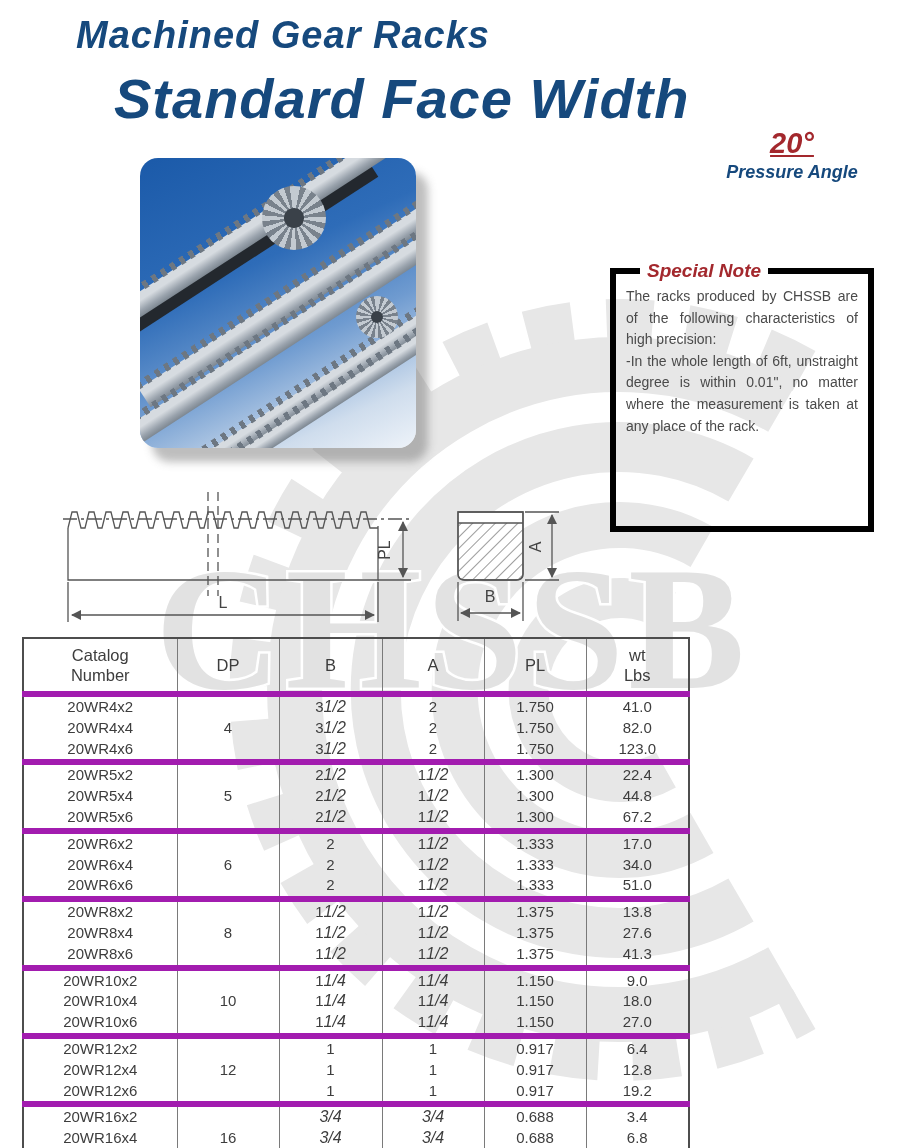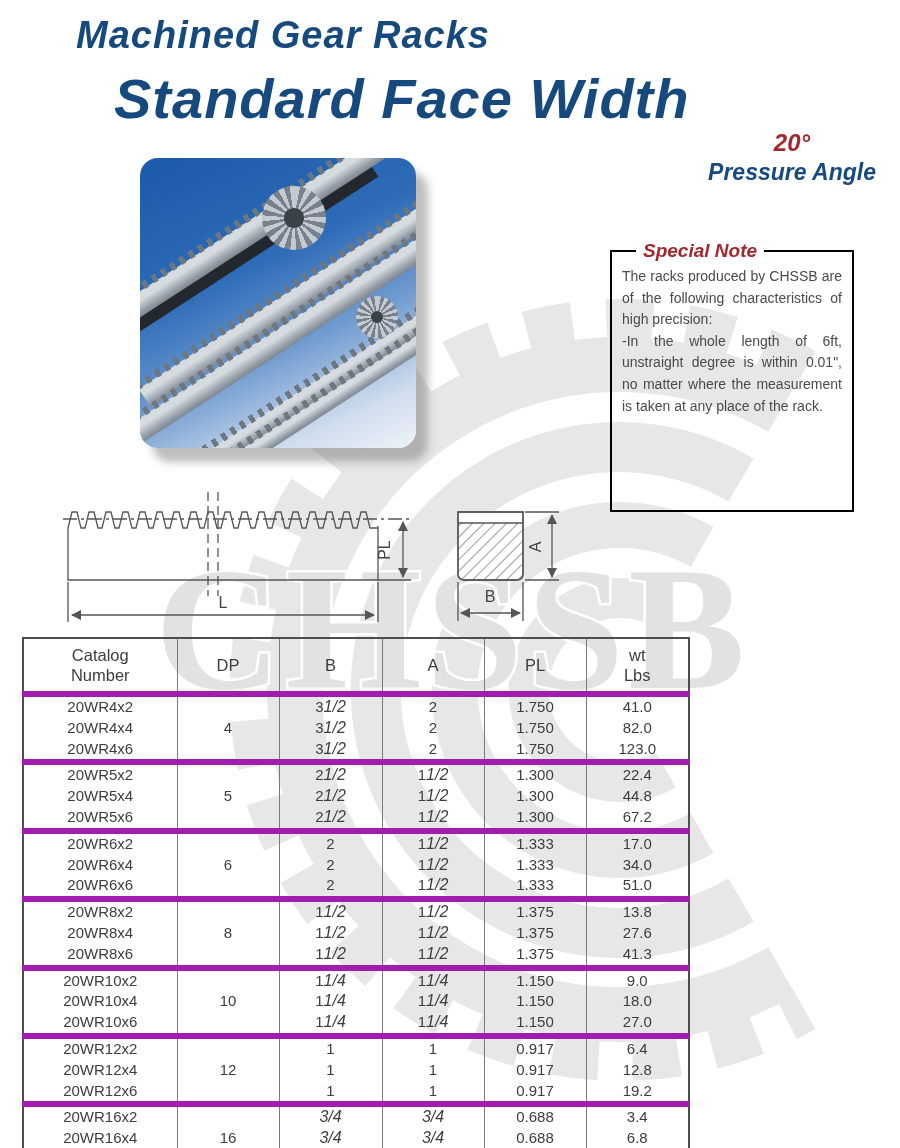--- a/index.html
+++ b/index.html
@@ -8,40 +8,40 @@
        font-family:"Liberation Sans",sans-serif;}
   .wm{position:absolute;left:0;top:0;z-index:0;pointer-events:none;}
   .content{position:absolute;left:0;top:0;width:900px;height:1148px;z-index:1;}
 
   
   .title-block{position:absolute;left:72px;top:0px;color:var(--navy);font-style:italic;font-weight:bold;}
   .title-main{margin:4px;font-size:38px;line-height:62px;letter-spacing:1px;}
   .title-sub{margin:8px 0 0 42px;font-size:56px;line-height:50px;letter-spacing:1px;}
   .pressure{position:absolute;left:698px;top:127px;width:188px;text-align:center;
             font-style:italic;font-weight:bold;}
-  .pa-value{font-size:24px;line-height:32px;color:var(--red);}
-  .pa-label{font-size:23px;line-height:27px;color:var(--navy);}
+  .pa-value{font-size:29px;line-height:32px;color:var(--red);text-decoration:underline;}
+  .pa-label{font-size:18px;line-height:27px;color:var(--navy);}
 
   
   .photo{position:absolute;left:140px;top:158px;width:276px;height:290px;border-radius:18px;
          overflow:hidden;box-shadow:12px 14px 9px rgba(110,110,110,.45);
          background:linear-gradient(155deg,#1b5aa9 0%,#2e6cb8 38%,#6f9bd0 62%,#cfdded 85%,#eef3f9 100%);}
   .rack-bar{position:absolute;height:22px;transform:rotate(-33deg);
             background:linear-gradient(#d6dbe0 0 35%,#9aa3ad 75%,#7d8791 100%);}
   .rack-bar::before{content:"";position:absolute;left:0;top:-7px;width:100%;height:8px;
             background:repeating-linear-gradient(90deg,#6d7782 0 5px,rgba(0,0,0,0) 5px 11px);}
   .rack-dark{position:absolute;height:18px;transform:rotate(-33deg);background:#23282e;}
   .gear{position:absolute;border-radius:50%;
         background:repeating-conic-gradient(#c3cad1 0 11deg,#79828c 11deg 22deg);}
   .gear::after{content:"";position:absolute;left:35%;top:35%;width:30%;height:30%;
         border-radius:50%;background:#3a4149;}
 
   
-  .note{position:absolute;left:610px;top:240px;width:244px;height:272px;box-sizing:border-box;
-        border:2px solid #000000;margin:0;padding:4px 10px 0 10px;background:transparent;}
+  .note{position:absolute;left:610px;top:260px;width:264px;height:272px;box-sizing:border-box;
+        border:6px solid #000000;margin:0;padding:4px 10px 0 10px;background:transparent;}
   .note legend{color:var(--red);font-style:italic;font-weight:bold;font-size:19px;
         margin-left:14px;padding:0 7px;}
   .note p{margin:0;font-size:14px;line-height:21.6px;color:#4a4a4a;text-align:justify;}
 
   
   .drawings{position:absolute;left:30px;top:490px;}
   .drawings text{fill:#444;font-family:"Liberation Sans",sans-serif;font-size:16px;}
 
   
   .spec-table{position:absolute;left:22px;top:637px;width:666px;border-collapse:collapse;

